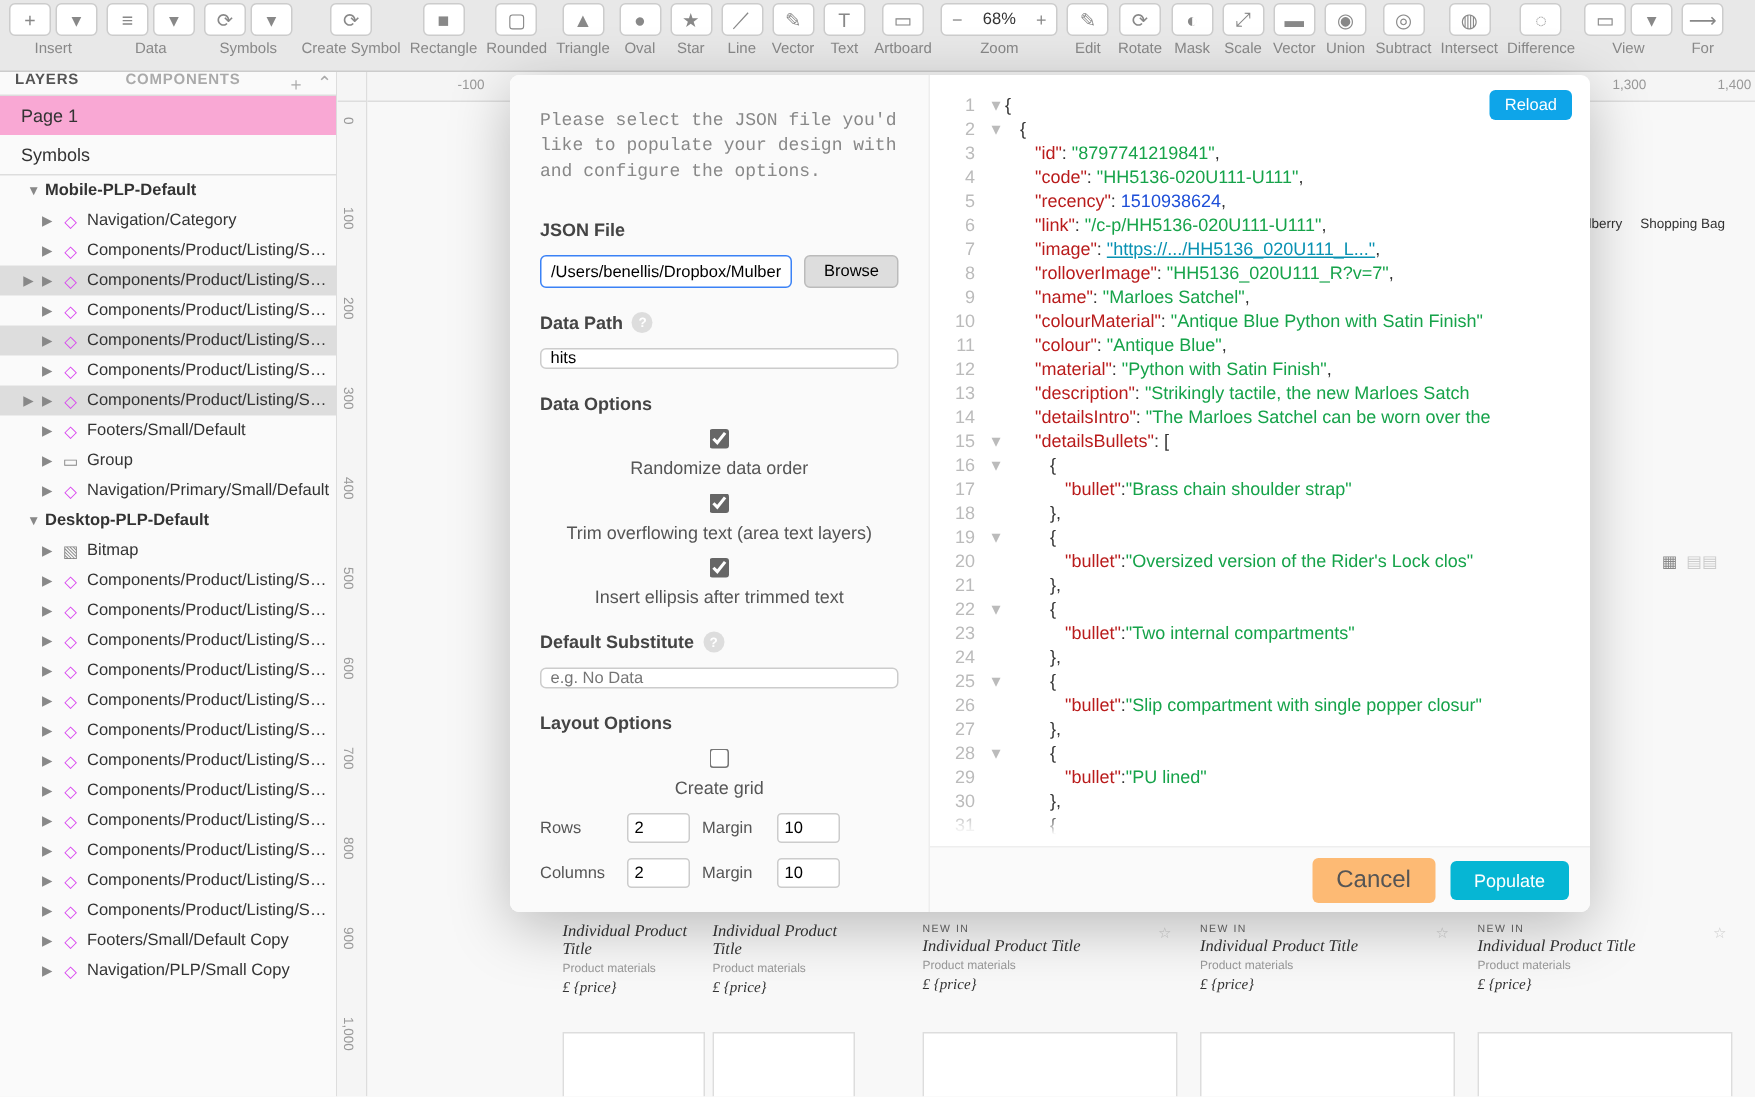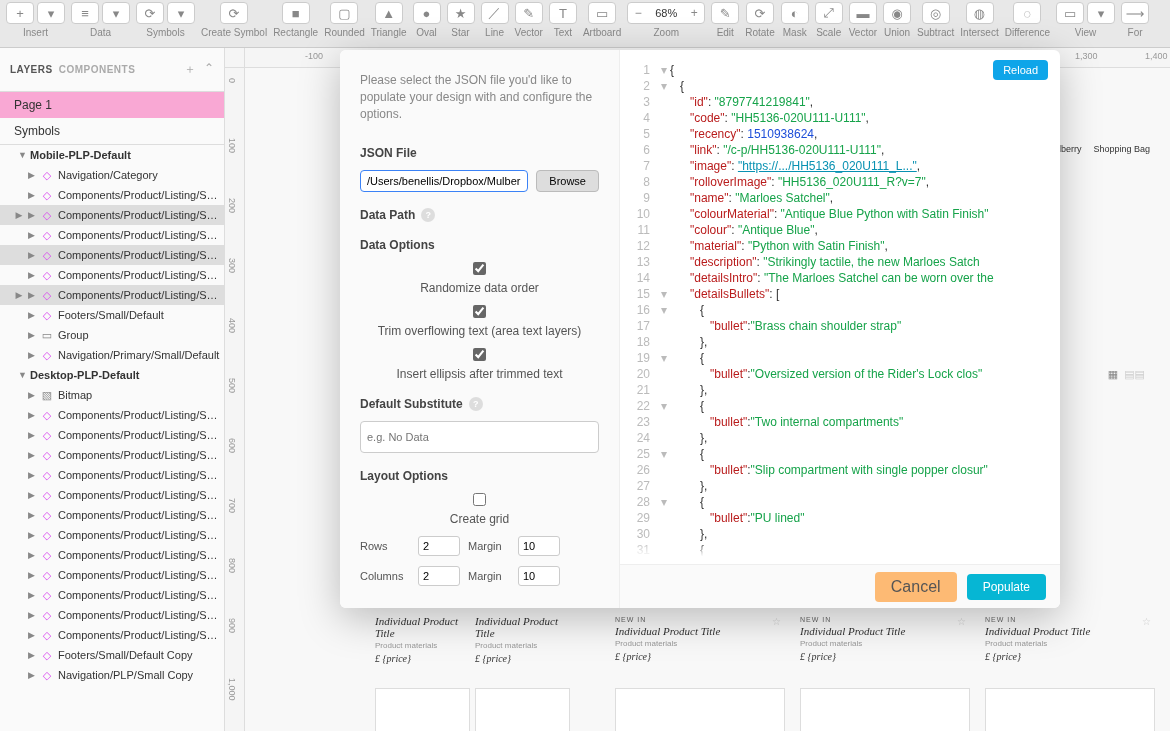--- a/index.html
+++ b/index.html
@@ -13,21 +13,21 @@
 .tool-label { font-size: 10px; color: #888; margin-top: 3px; }
 .zoom-display { display: flex; align-items: center; background: #fff; border: 1px solid #ccc; border-radius: 4px; height: 22px; }
 .zoom-btn { width: 20px; text-align: center; color: #888; cursor: pointer; }
 .zoom-val { width: 36px; text-align: center; font-size: 11px; }
 
 
 .main { display: flex; height: calc(100% - 48px); }
 
 
 .left-panel { width: 225px; background: #fafafa; border-right: 1px solid #ddd; display: flex; flex-direction: column; }
-.panel-tabs { height: 44px; display: flex; align-items: center; padding: 0 10px; border-bottom: 1px solid #ddd; gap: 6px; }
+.panel-tabs { height: 16px; display: flex; padding: 0 10px; border-bottom: 1px solid #ddd; gap: 31px; }
 .panel-tab { font-size: 10px; font-weight: 600; color: #aaa; letter-spacing: 0.5px; cursor: pointer; }
 .panel-tab.active { color: #555; }
 .panel-actions { margin-left: auto; display: flex; gap: 8px; color: #aaa; }
 .page-list { border-bottom: 1px solid #ddd; }
 .page-item { padding: 6px 14px; font-size: 12px; cursor: pointer; }
 .page-item.sel { background: #f9a8d4; }
 .layer-tree { flex: 1; overflow-y: auto; }
 .layer-row { display: flex; align-items: center; height: 20px; padding: 0 4px; cursor: pointer; gap: 4px; }
 .layer-row.sel { background: #ddd; }
 .layer-row .arrow { width: 10px; text-align: center; color: #888; font-size: 9px; }
@@ -56,21 +56,21 @@
 .star { position: absolute; right: 4px; top: 0; color: #ccc; font-size: 10px; }
 .ptitle { font-family: Georgia, serif; font-style: italic; margin: 2px 0; font-size: 11px; }
 .pmat { color: #999; font-size: 8px; }
 .pprice { font-family: Georgia, serif; font-style: italic; margin-top: 3px; font-size: 10px; }
 .top-nav-links { position: absolute; font-size: 9px; color: #333; display: flex; gap: 12px; }
 
 
 .modal { position: absolute; top: 50px; left: 340px; width: 720px; height: 558px; background: #fff; border-radius: 6px; box-shadow: 0 10px 40px rgba(0,0,0,0.25); display: flex; overflow: hidden; }
 .modal-left { width: 280px; padding: 22px 20px; background: #fafafa; display: flex; flex-direction: column; gap: 10px; border-right: 1px solid #eee; }
 .modal-title { font-size: 18px; font-weight: 600; color: #333; }
-.modal-desc { font-size: 12px; color: #888; line-height: 1.4; margin-bottom: 8px; }
+.modal-desc { font-size: 12px; color: #888; line-height: 1.4; margin-bottom: 8px; font-family: Liberation Mono, monospace; }
 .section-label { font-size: 12px; font-weight: 600; color: #444; margin-top: 6px; display: flex; align-items: center; gap: 6px; }
 .help-icon { width: 14px; height: 14px; border-radius: 50%; background: #ddd; color: #fff; font-size: 9px; display: flex; align-items: center; justify-content: center; }
 .file-row { display: flex; gap: 8px; }
 .text-input { flex: 1; height: 22px; border: 1px solid #3b82f6; border-radius: 4px; padding: 0 6px; font-size: 11px; background: #fff; }
 .text-input.plain { border-color: #ccc; }
 .btn-browse { height: 22px; padding: 0 12px; background: #ddd; border: 1px solid #bbb; border-radius: 4px; font-size: 11px; cursor: pointer; }
 .checkbox-row { display: flex; align-items: center; gap: 6px; font-size: 12px; color: #555; flex-direction: column; }
 .checkbox-row input { accent-color: #666; }
 .grid-row { display: flex; align-items: center; gap: 8px; font-size: 11px; color: #555; }
 .grid-row label { width: 50px; }
@@ -517,20 +517,21 @@
     <div class="section-label">JSON File</div>
     <div class="file-row">
       <input class="text-input" value="/Users/benellis/Dropbox/Mulberry" style="">
       <button class="btn-browse">Browse</button>
     </div>
 
     <div class="section-label">
       <span>Data Path</span>
         <span class="help-icon">?</span>
     </div>
+    <input class="text-input plain" value="hits" style="">
 
     <div class="section-label">Data Options</div>
     <label class="checkbox-row">
         <input type="checkbox" checked="" style="">
         <span>Randomize data order</span>
       </label>
     <label class="checkbox-row">
         <input type="checkbox" checked="" style="">
         <span>Trim overflowing text (area text layers)</span>
       </label>

